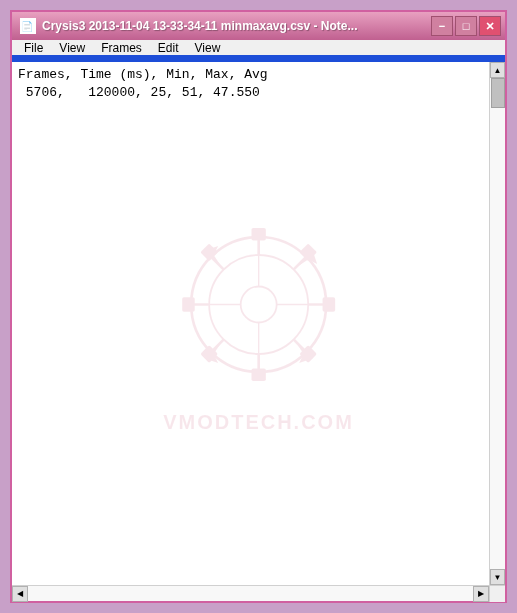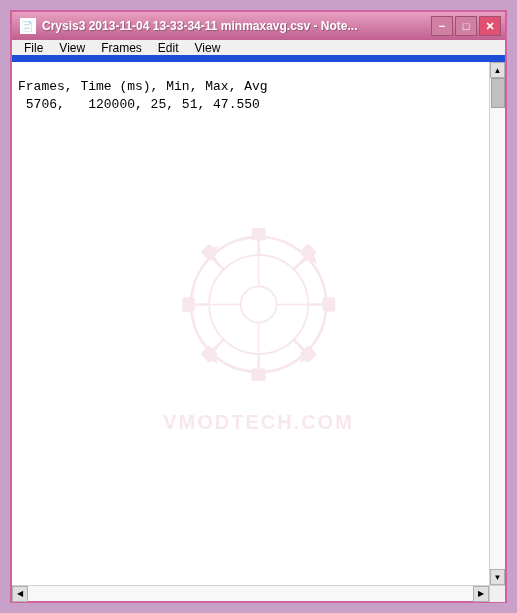--- a/index.html
+++ b/index.html
@@ -107,21 +107,21 @@
     .editor-area {
       flex: 1;
       background: white;
       position: relative;
       overflow: hidden;
       display: flex;
     }
 
     .text-content {
       flex: 1;
-      padding: 16px 6px;
+      padding: 4px 6px;
       font-family: 'Courier New', Courier, monospace;
       font-size: 13px;
       color: #000;
       line-height: 1.4;
       white-space: pre;
       overflow: auto;
     }
 
     .scrollbar-v {
       width: 16px;

